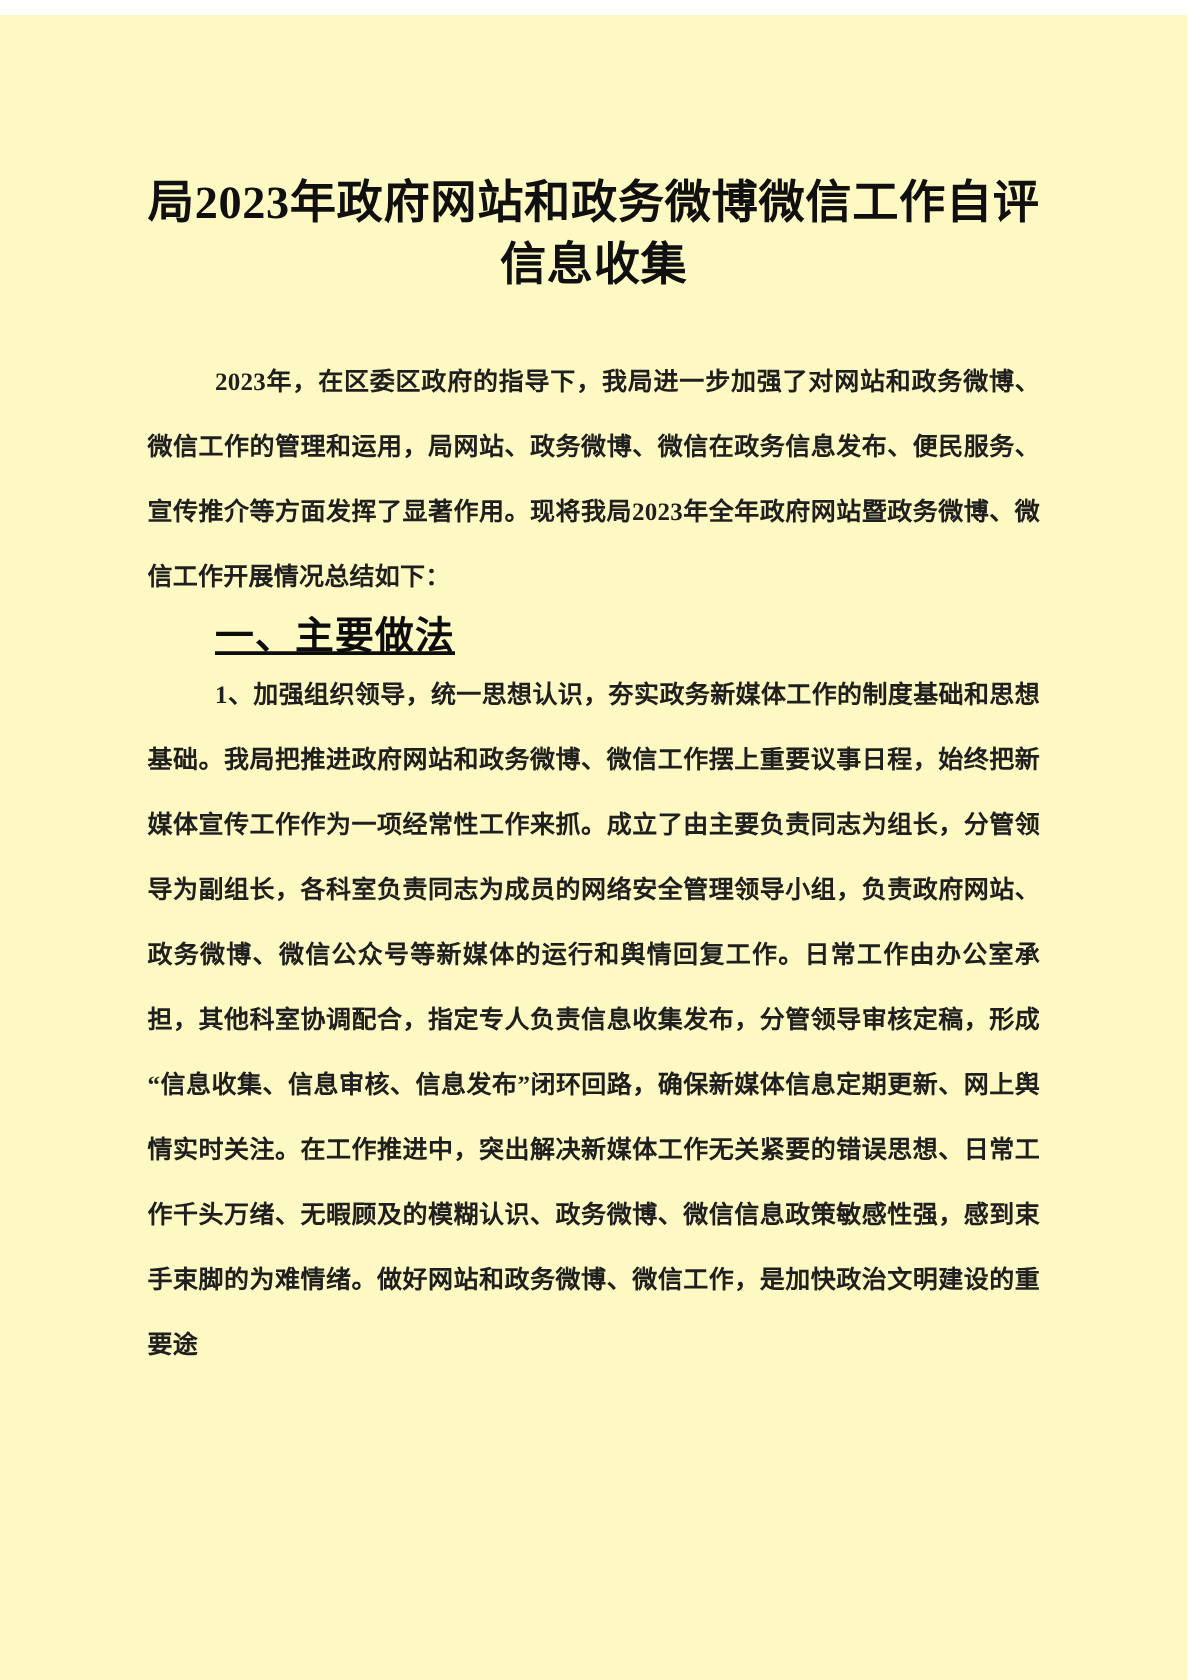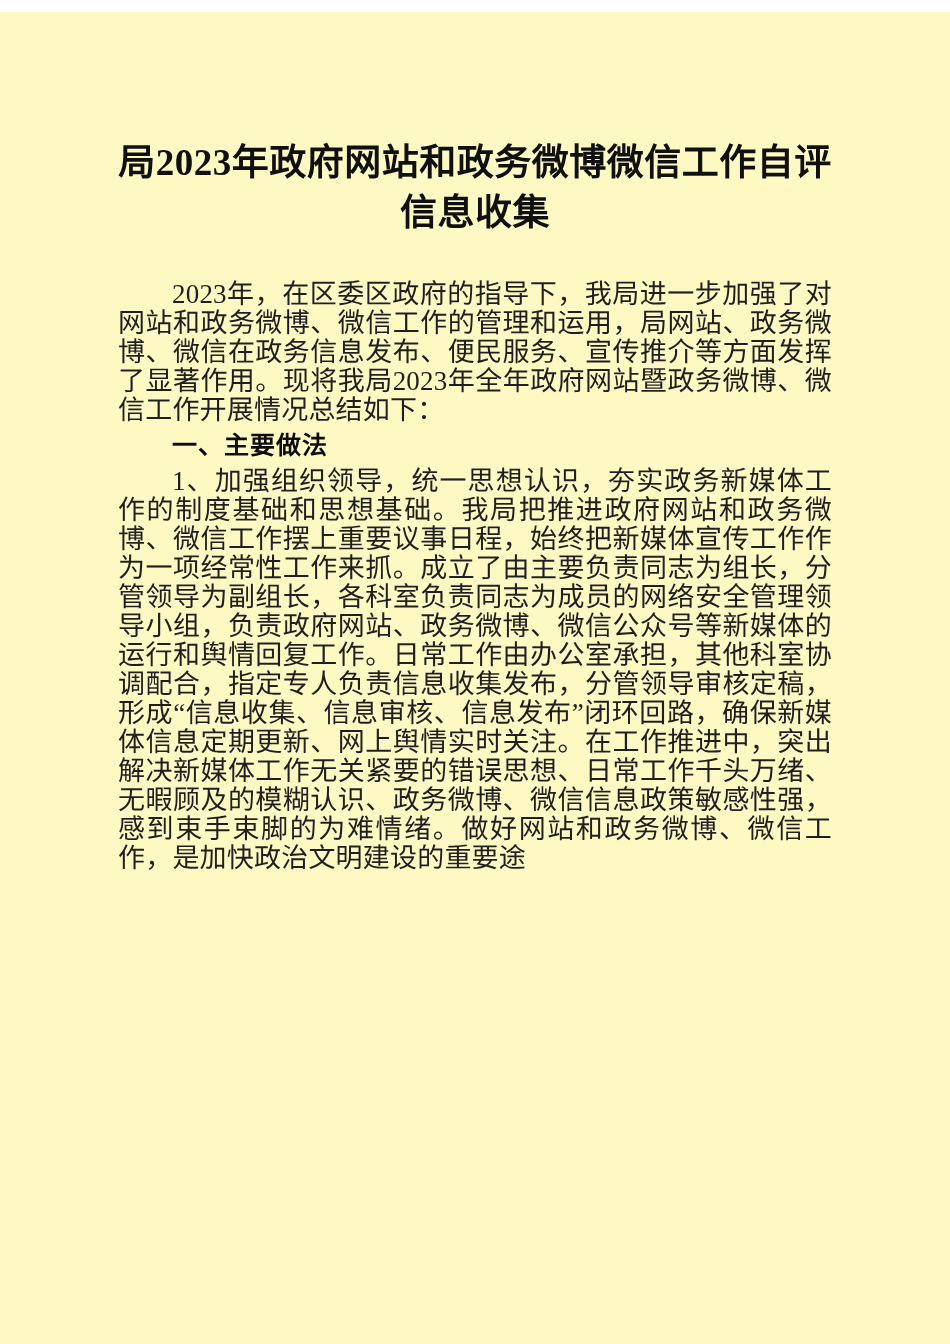--- a/index.html
+++ b/index.html
@@ -47,41 +47,43 @@
   .doc-title .title-line {
     display: block;
     white-space: nowrap;
   }
 
   
   .para {
     margin: 0;
     padding: 0;
     font-family: "Liberation Serif", "DejaVu Serif", serif;
-    font-size: 27px;
-    line-height: 29px;
+    font-size: 20px;
+    line-height: 52px;
     color: #1f1f1f;
     text-align: justify;
     text-justify: inter-ideograph;
     text-indent: 54px;
     letter-spacing: 0.2px;
     word-break: break-all;
+    font-weight: bold;
   }
 
   
   .section-heading {
     margin: 0;
     padding: 0;
     font-family: "Liberation Sans", "DejaVu Sans", sans-serif;
     font-weight: bold;
-    font-size: 25px;
+    font-size: 31px;
     line-height: 41.6px;
     color: #0d0d0d;
     text-indent: 54px;
     letter-spacing: 1px;
+    text-decoration: underline;
   }
 
   .block-stack {
     position: absolute;
     left: 0;
     top: 268px;
     width: 714px;
   }
 </style>
 </head>

